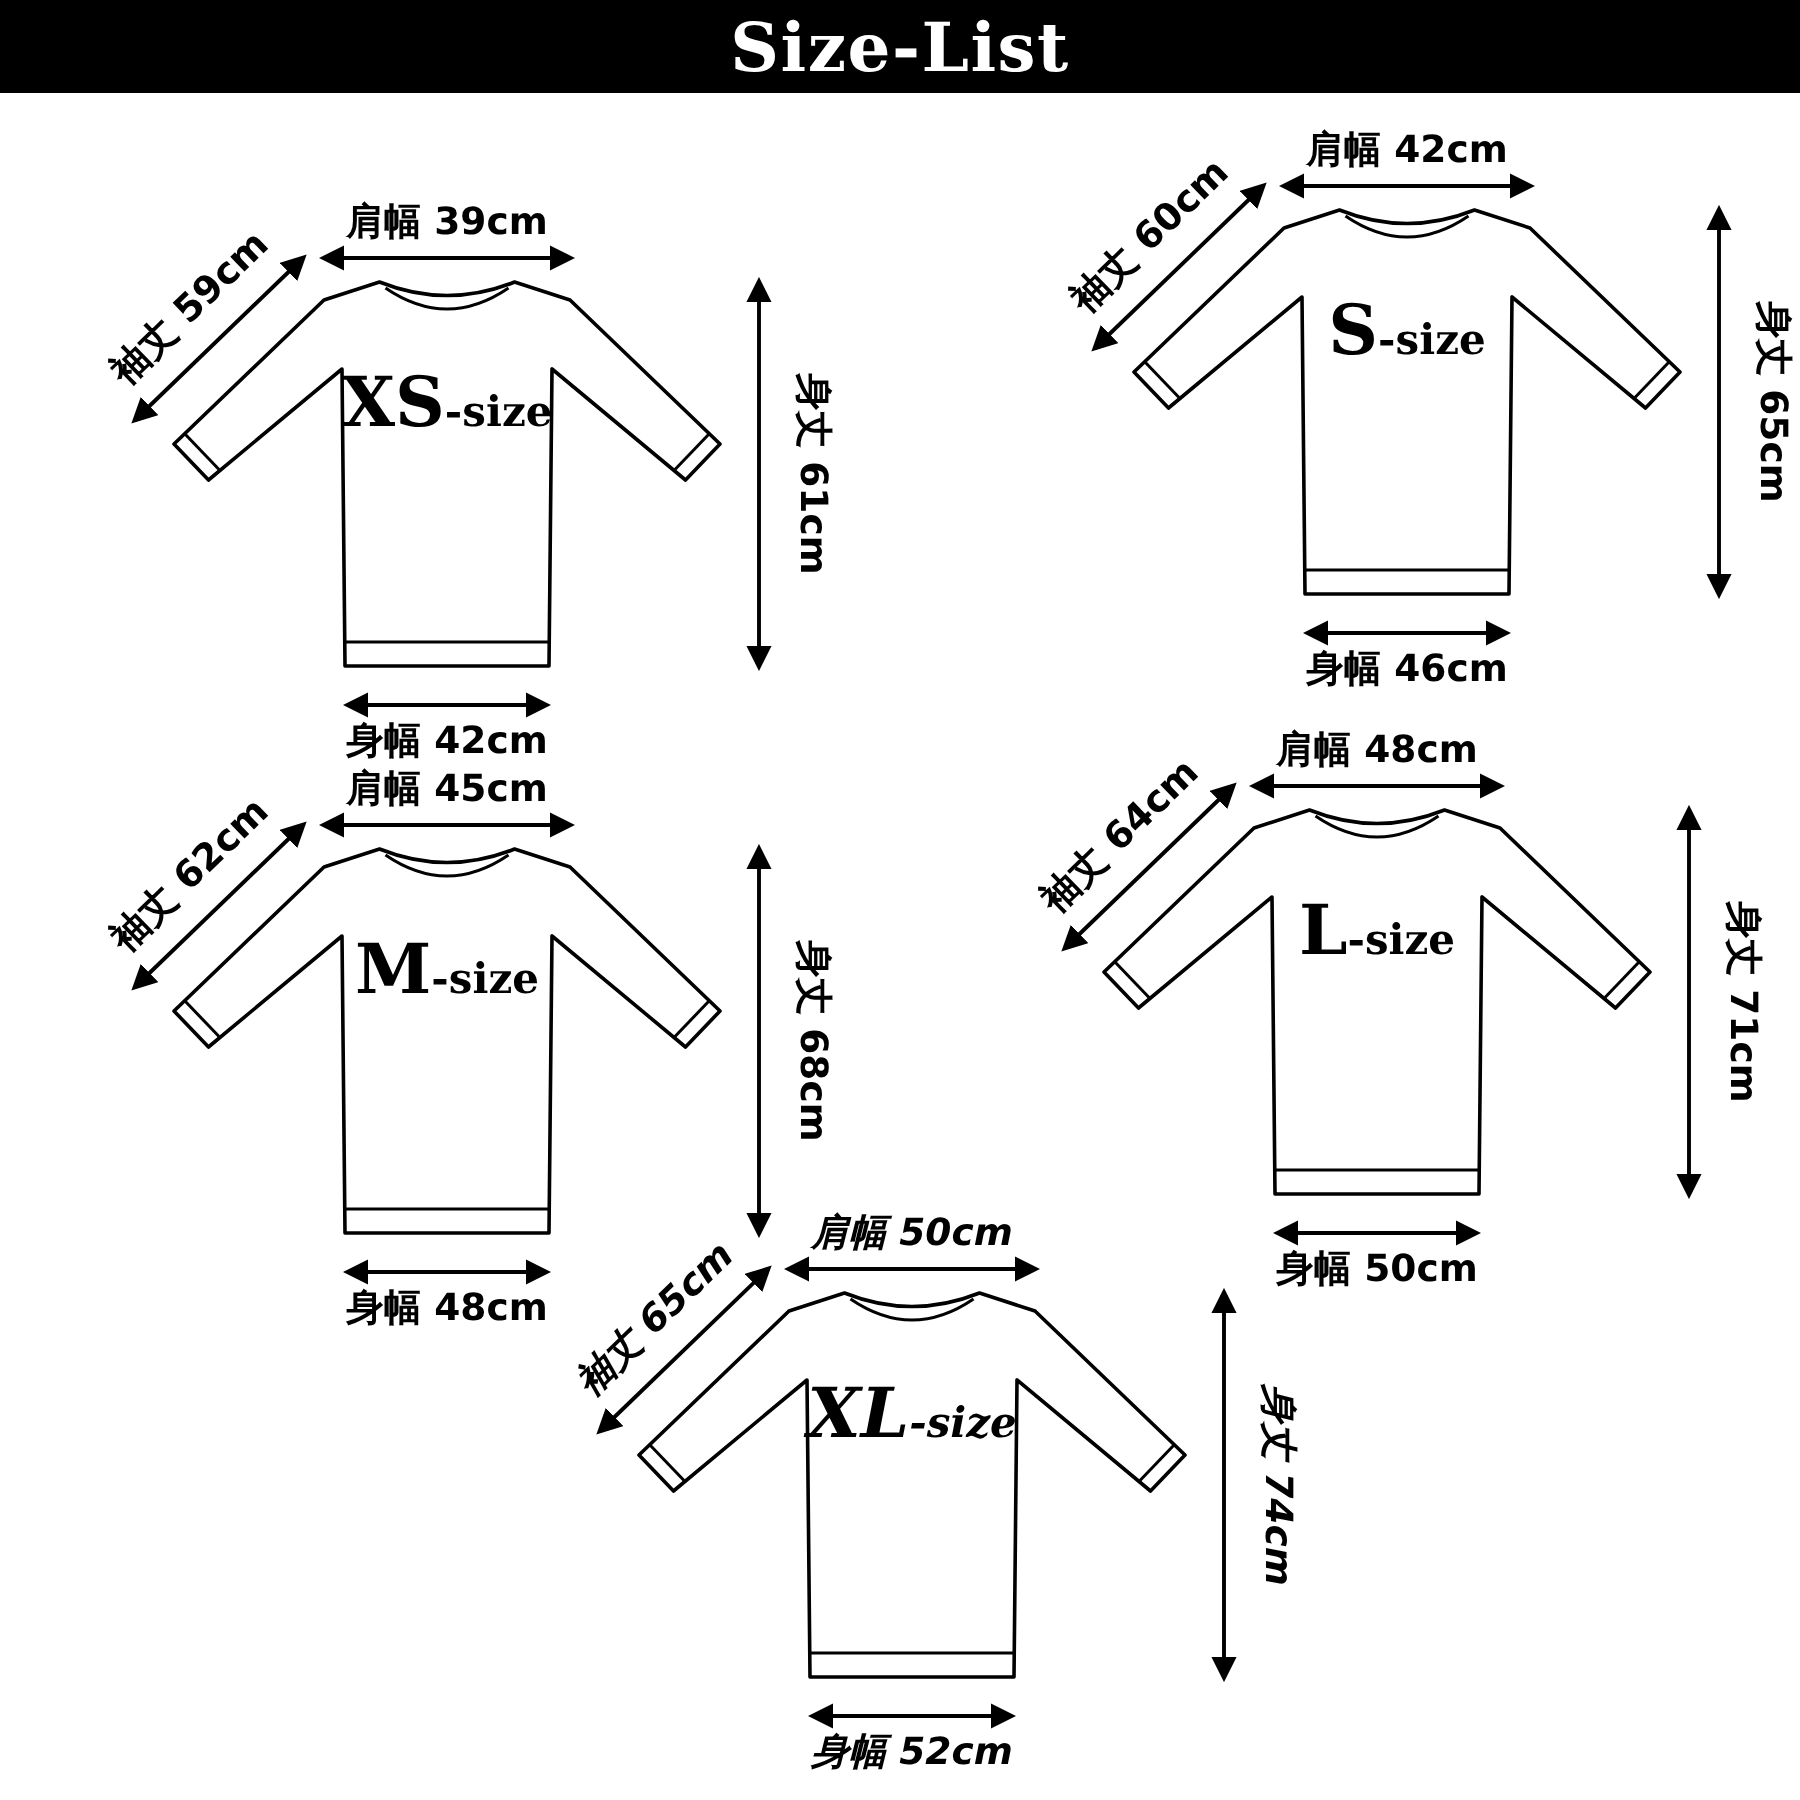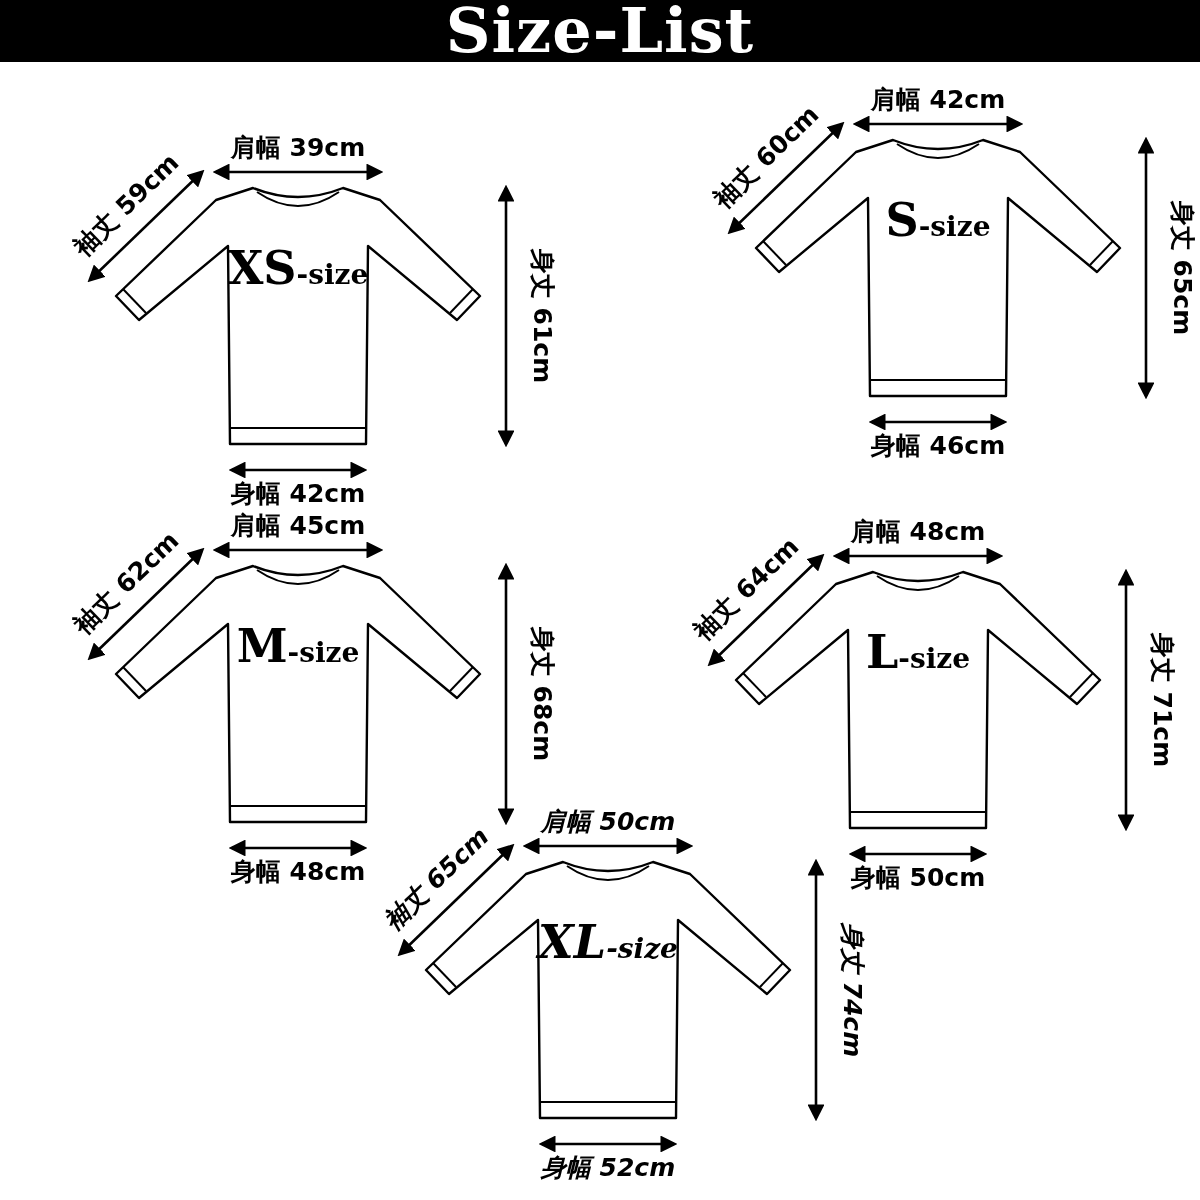--- a/index.html
+++ b/index.html
@@ -7,28 +7,28 @@
     width:1200px;height:1200px;position:relative;overflow:hidden;
     background:#ffffff;
     font-family:"DejaVu Sans","Liberation Sans",sans-serif;
   }
   .header-bar{
     position:absolute;left:0;top:0;width:1200px;height:62px;
     background:#000000;display:flex;align-items:center;justify-content:center;
   }
   .header-title{
     margin:0;color:#ffffff;font-family:"DejaVu Serif","Liberation Serif",serif;
-    font-weight:bold;font-size:62px;letter-spacing:1px;line-height:1;
+    font-weight:bold;font-size:45px;letter-spacing:1px;line-height:1;
   }
   .panel{position:absolute;width:524px;height:390px;}
   .panel svg{width:100%;height:100%;display:block;overflow:visible;}
   .pos-xs{left:28px;top:78px;margin-top:48px;}
   .pos-s{left:668px;top:78px;}
   .pos-m{left:28px;top:504px;}
-  .pos-l{left:648px;top:478px;margin-top:32px;}
+  .pos-l{left:648px;top:478px;}
   .pos-xl{left:338px;top:800px;font-style:italic;}
   .shirt{fill:#ffffff;stroke:#000000;stroke-width:2.4;stroke-linejoin:round;}
   .seam{fill:none;stroke:#000000;stroke-width:2;}
   .arrow{stroke:#000000;stroke-width:2.6;}
   .ah{fill:#000000;}
   .meas{font-size:25px;font-weight:bold;fill:#000000;font-family:"DejaVu Sans","Liberation Sans",sans-serif;}
   .size-name{font-size:46px;font-weight:bold;fill:#000000;font-family:"DejaVu Serif","Liberation Serif",serif;}
   .size-suffix{font-size:28px;font-weight:bold;fill:#000000;font-family:"DejaVu Serif","Liberation Serif",serif;}
 </style>
 </head>

